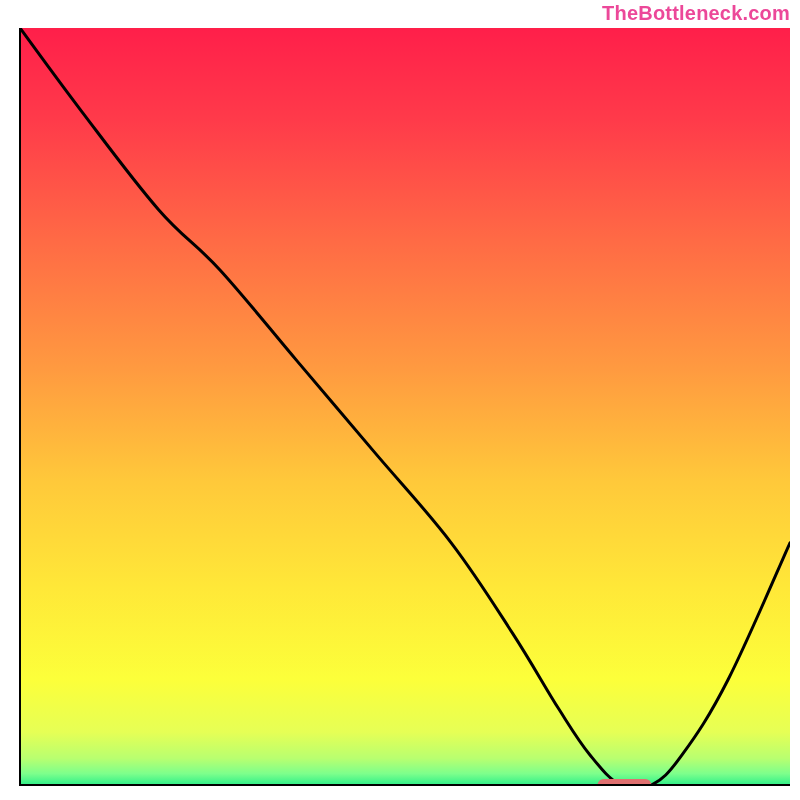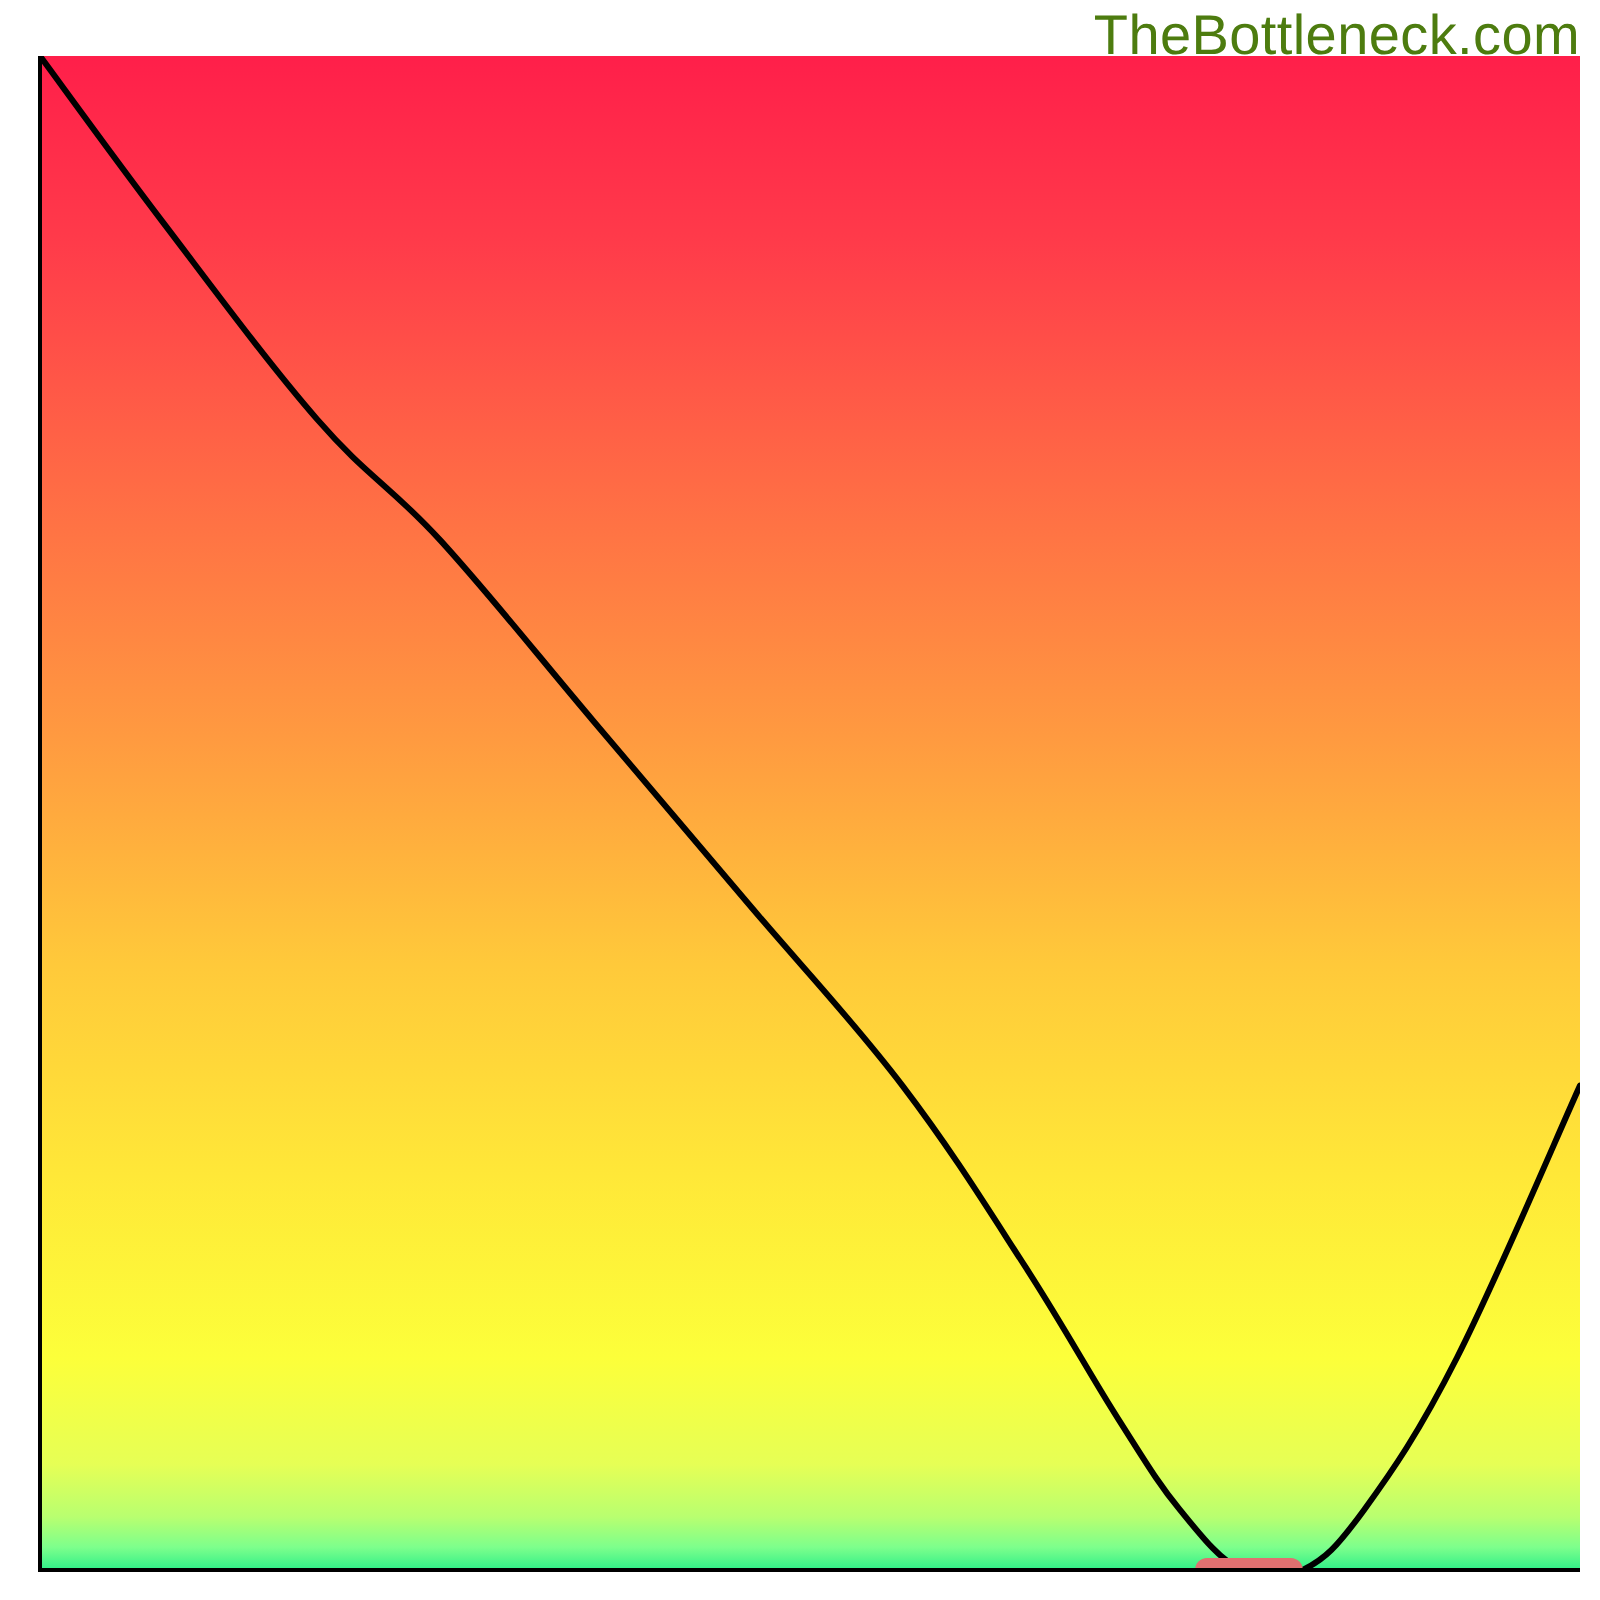--- a/index.html
+++ b/index.html
@@ -12,23 +12,23 @@
   }
   .stage {
     position: relative;
     width: 800px;
     height: 800px;
   }
   .watermark {
     position: absolute;
     top: 2px;
     right: 10px;
-    font-size: 28px;
-    font-weight: 400;
-    color: #4d7c0f;
+    font-size: 20px;
+    font-weight: 700;
+    color: #ec4899;
     letter-spacing: 0.2px;
   }
   svg {
     position: absolute;
     top: 0;
     left: 0;
   }
   .plot-border {
     fill: none;
     stroke: #000;

